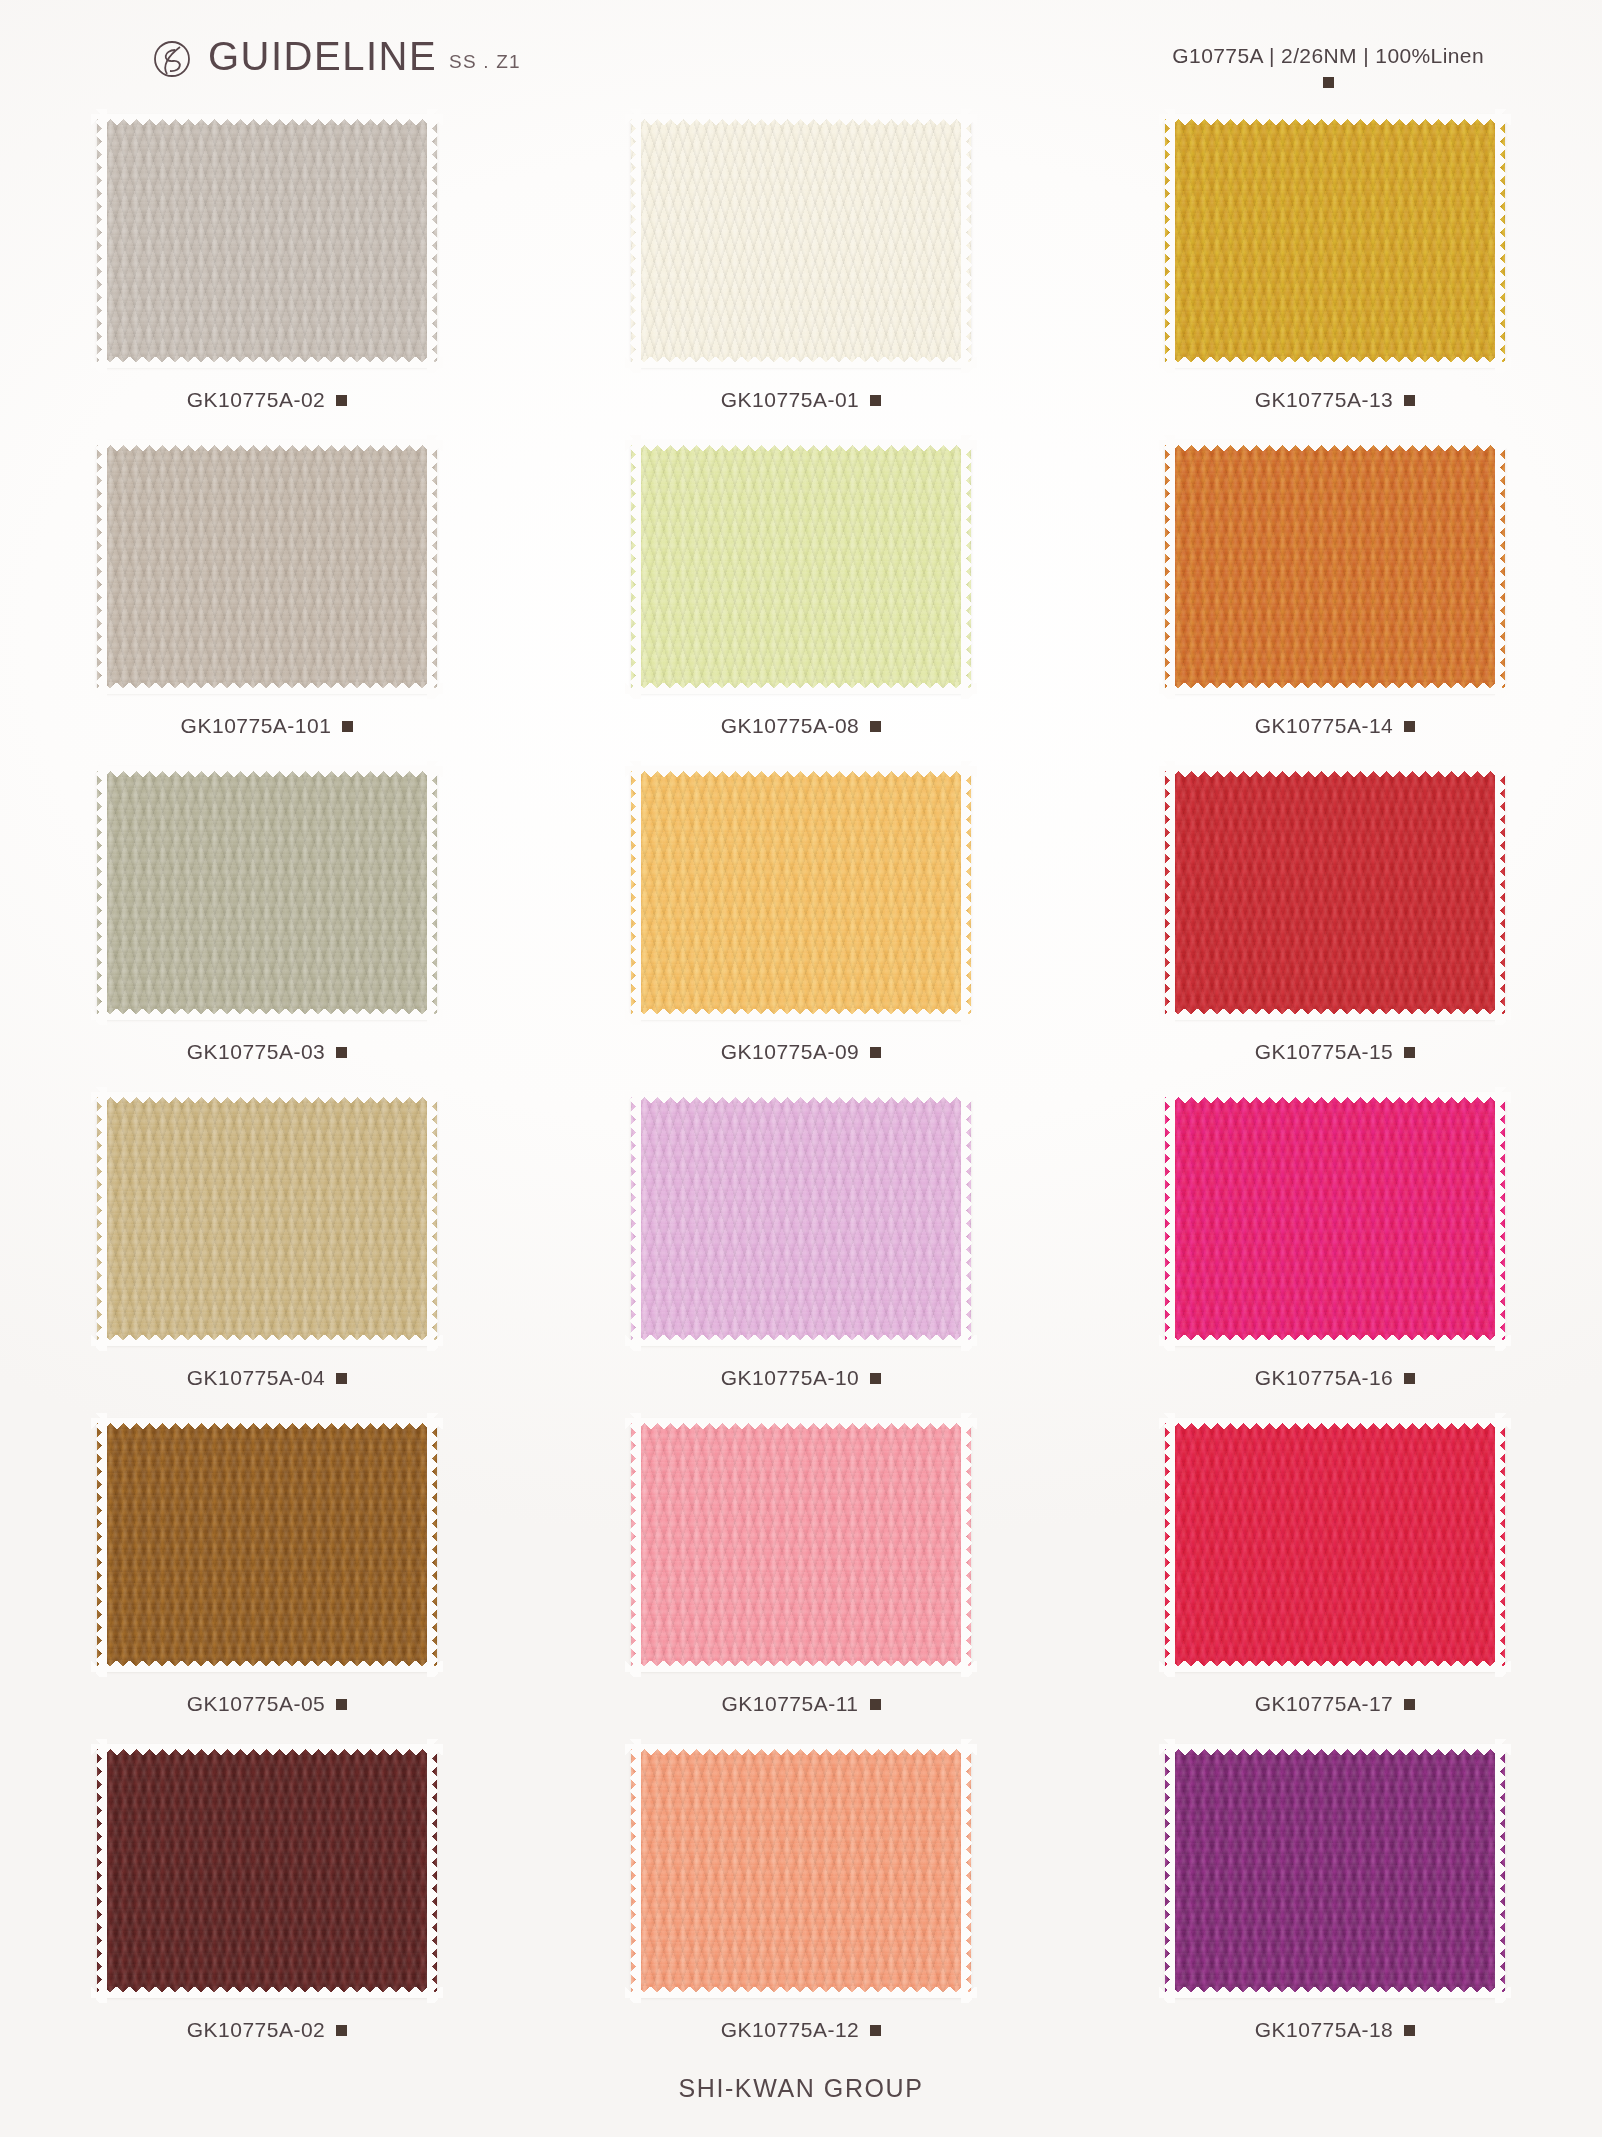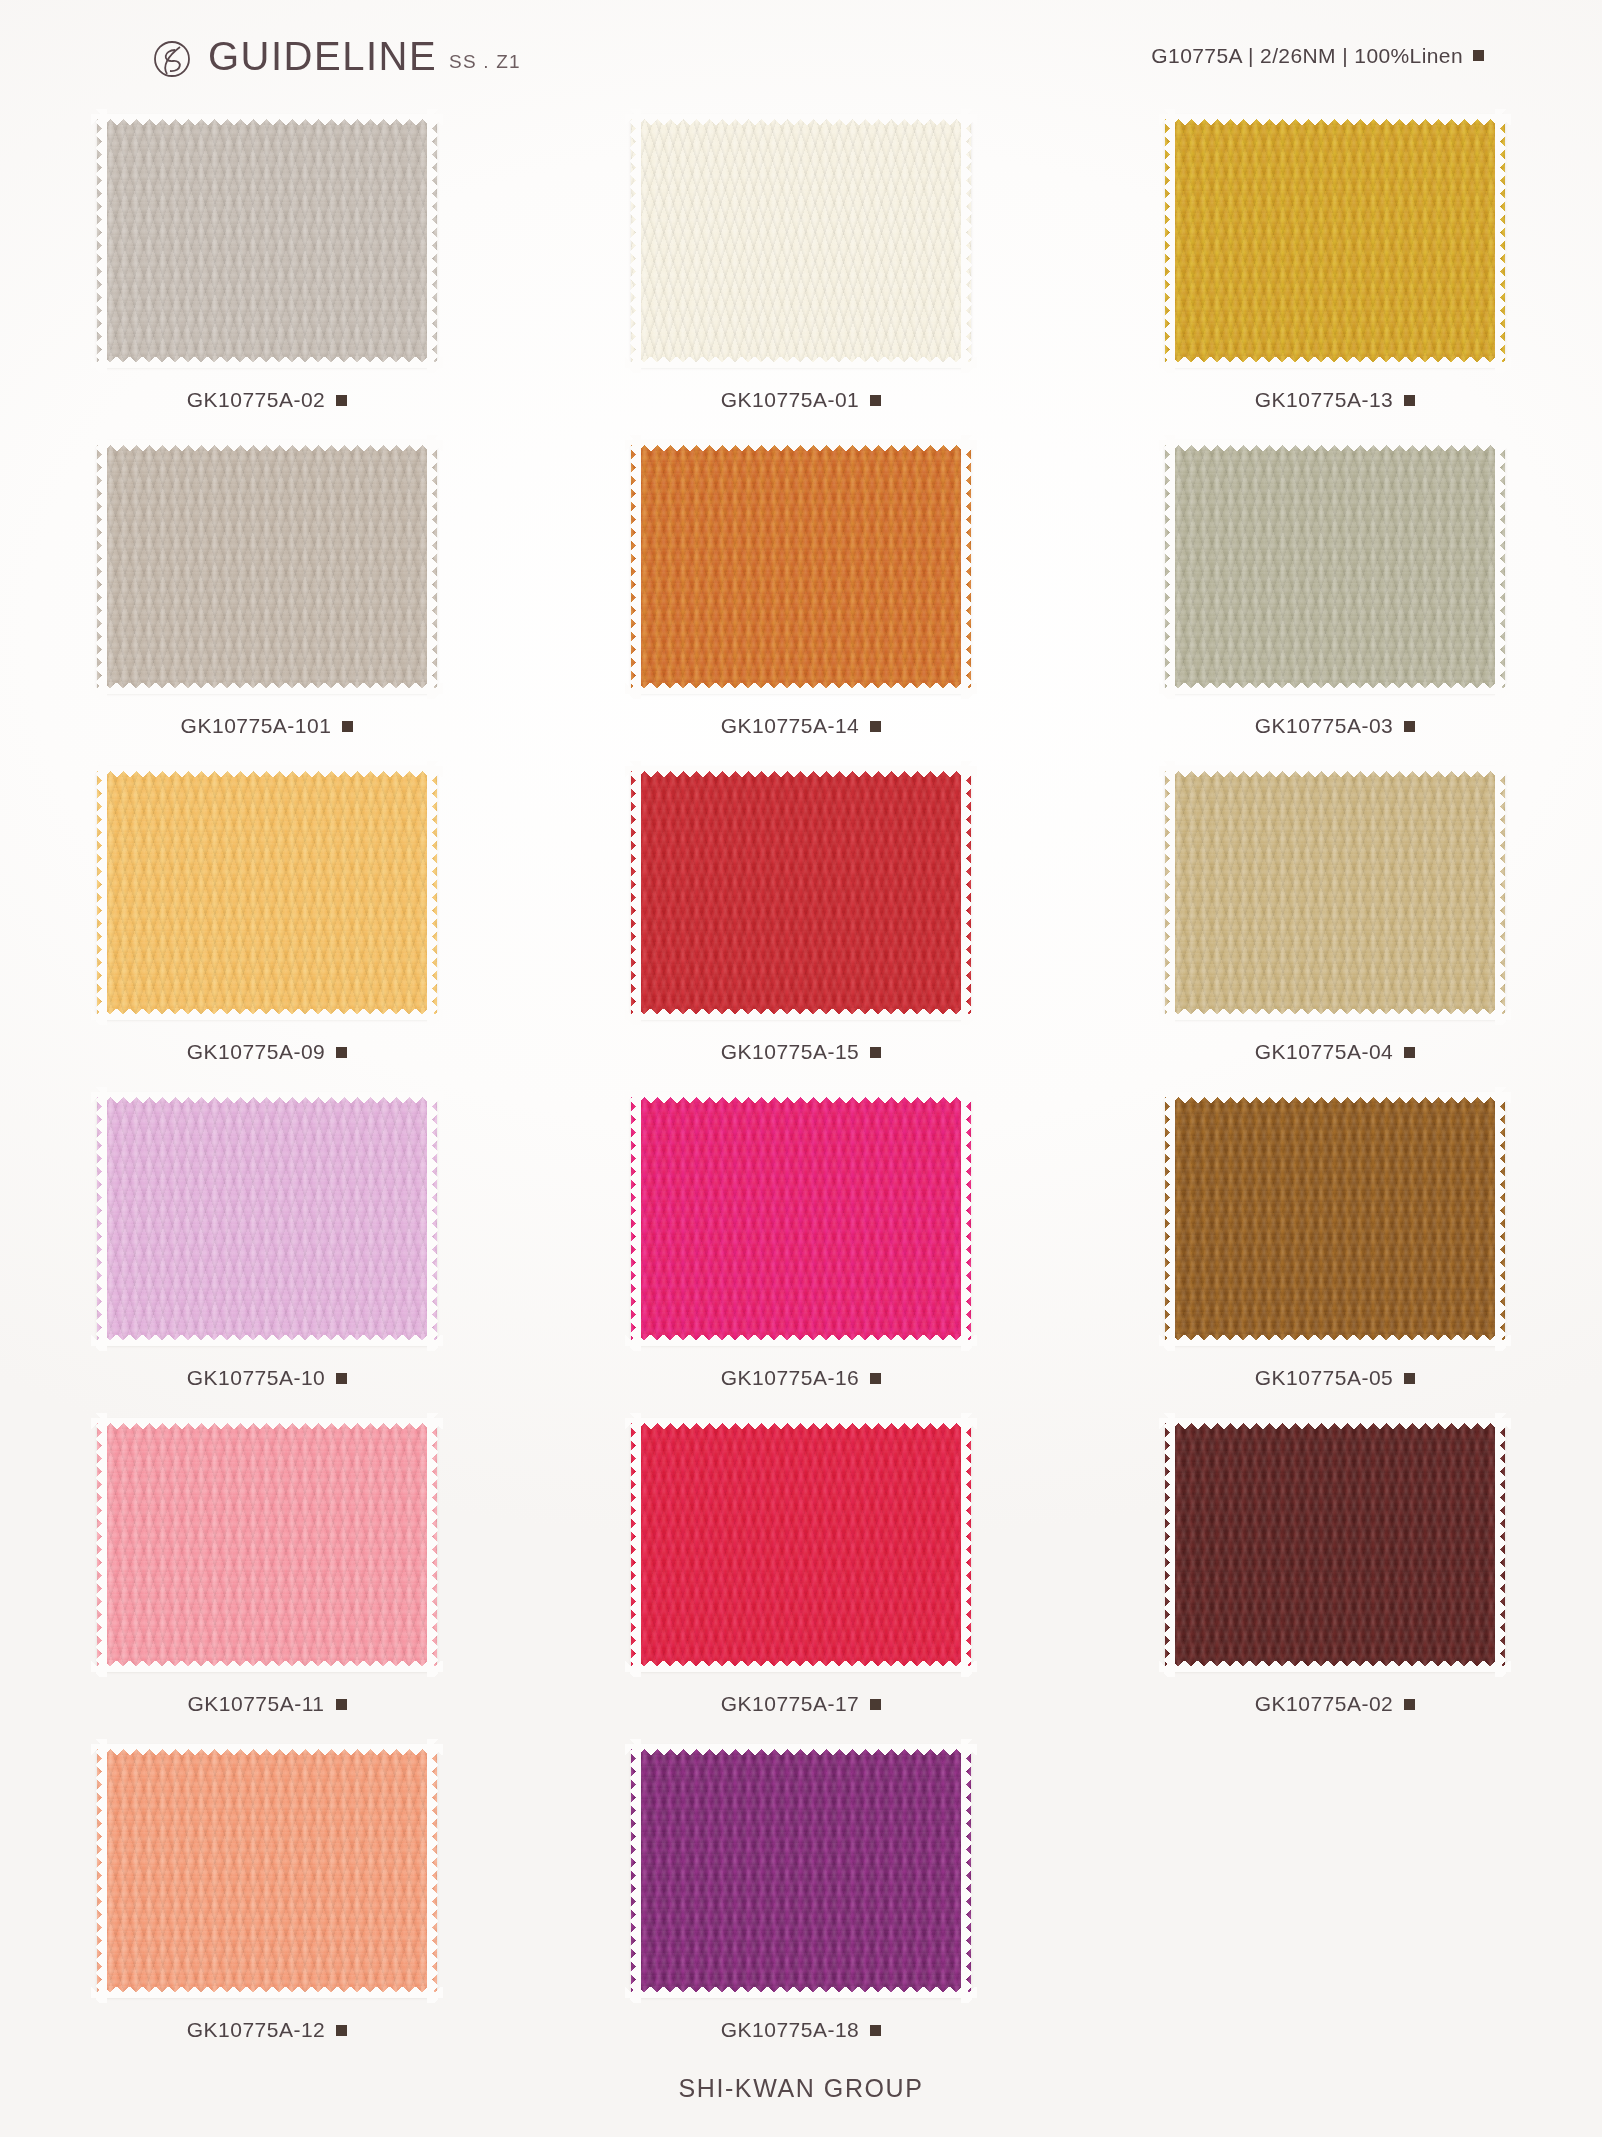--- a/index.html
+++ b/index.html
@@ -60,20 +60,21 @@
     position: absolute;
     right: 118px;
     top: 16px;
     font-size: 21px;
     letter-spacing: 0.4px;
     color: #4e4346;
     white-space: nowrap;
     display: flex;
     align-items: center;
     gap: 10px;
+    flex-direction: column;
   }
   .meta-square {
     display: inline-block;
     width: 11px;
     height: 11px;
     background: #4a3a32;
     position: relative;
     top: -1px;
   }
 
@@ -299,20 +300,34 @@
           <span class="pink-edge-v right"></span>
         </div>
       </div>
       <div class="caption">
         <span>GK10775A-101</span>
         <span class="caption-square"></span>
       </div>
     </div>
     <div class="cell">
       <div class="swatch-wrap">
+        <div class="swatch" style="background: rgb(226, 232, 169);">
+          <span class="pink-edge top"></span>
+          <span class="pink-edge bottom"></span>
+          <span class="pink-edge-v left"></span>
+          <span class="pink-edge-v right"></span>
+        </div>
+      </div>
+      <div class="caption">
+        <span>GK10775A-08</span>
+        <span class="caption-square"></span>
+      </div>
+    </div>
+    <div class="cell">
+      <div class="swatch-wrap">
         <div class="swatch" style="background: rgb(210, 112, 43);">
           <span class="pink-edge top"></span>
           <span class="pink-edge bottom"></span>
           <span class="pink-edge-v left"></span>
           <span class="pink-edge-v right"></span>
         </div>
       </div>
       <div class="caption">
         <span>GK10775A-14</span>
         <span class="caption-square"></span>

